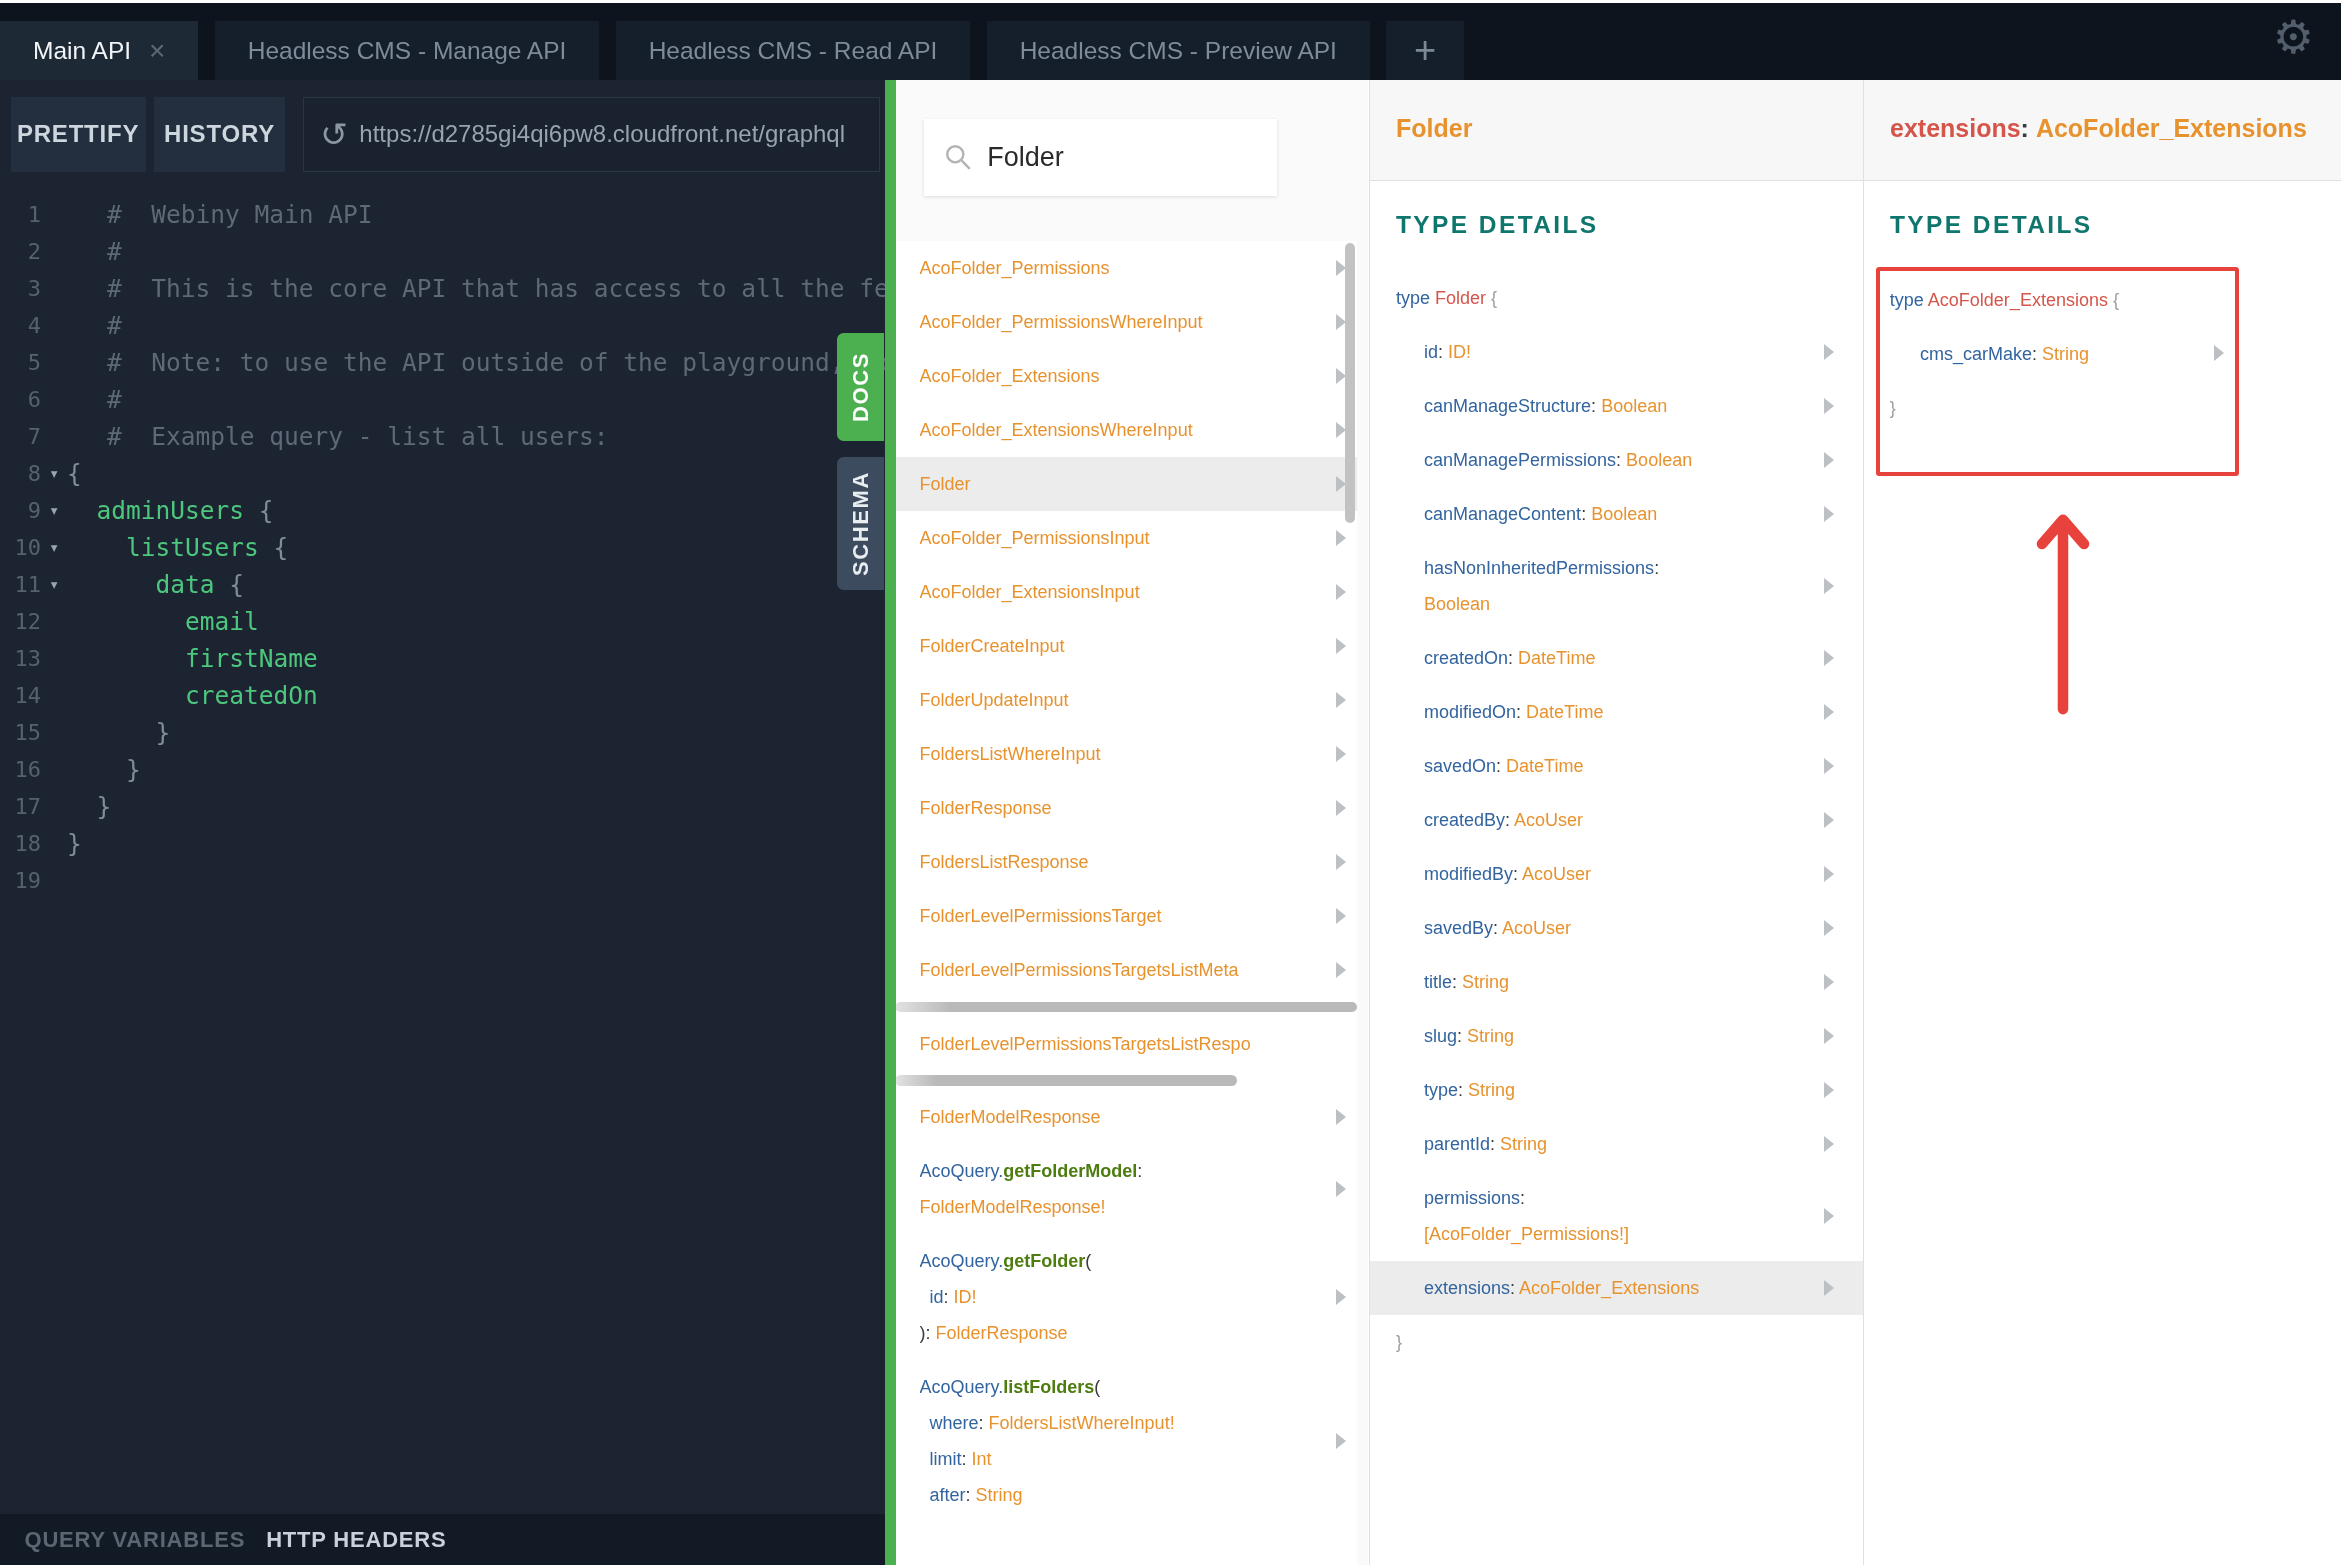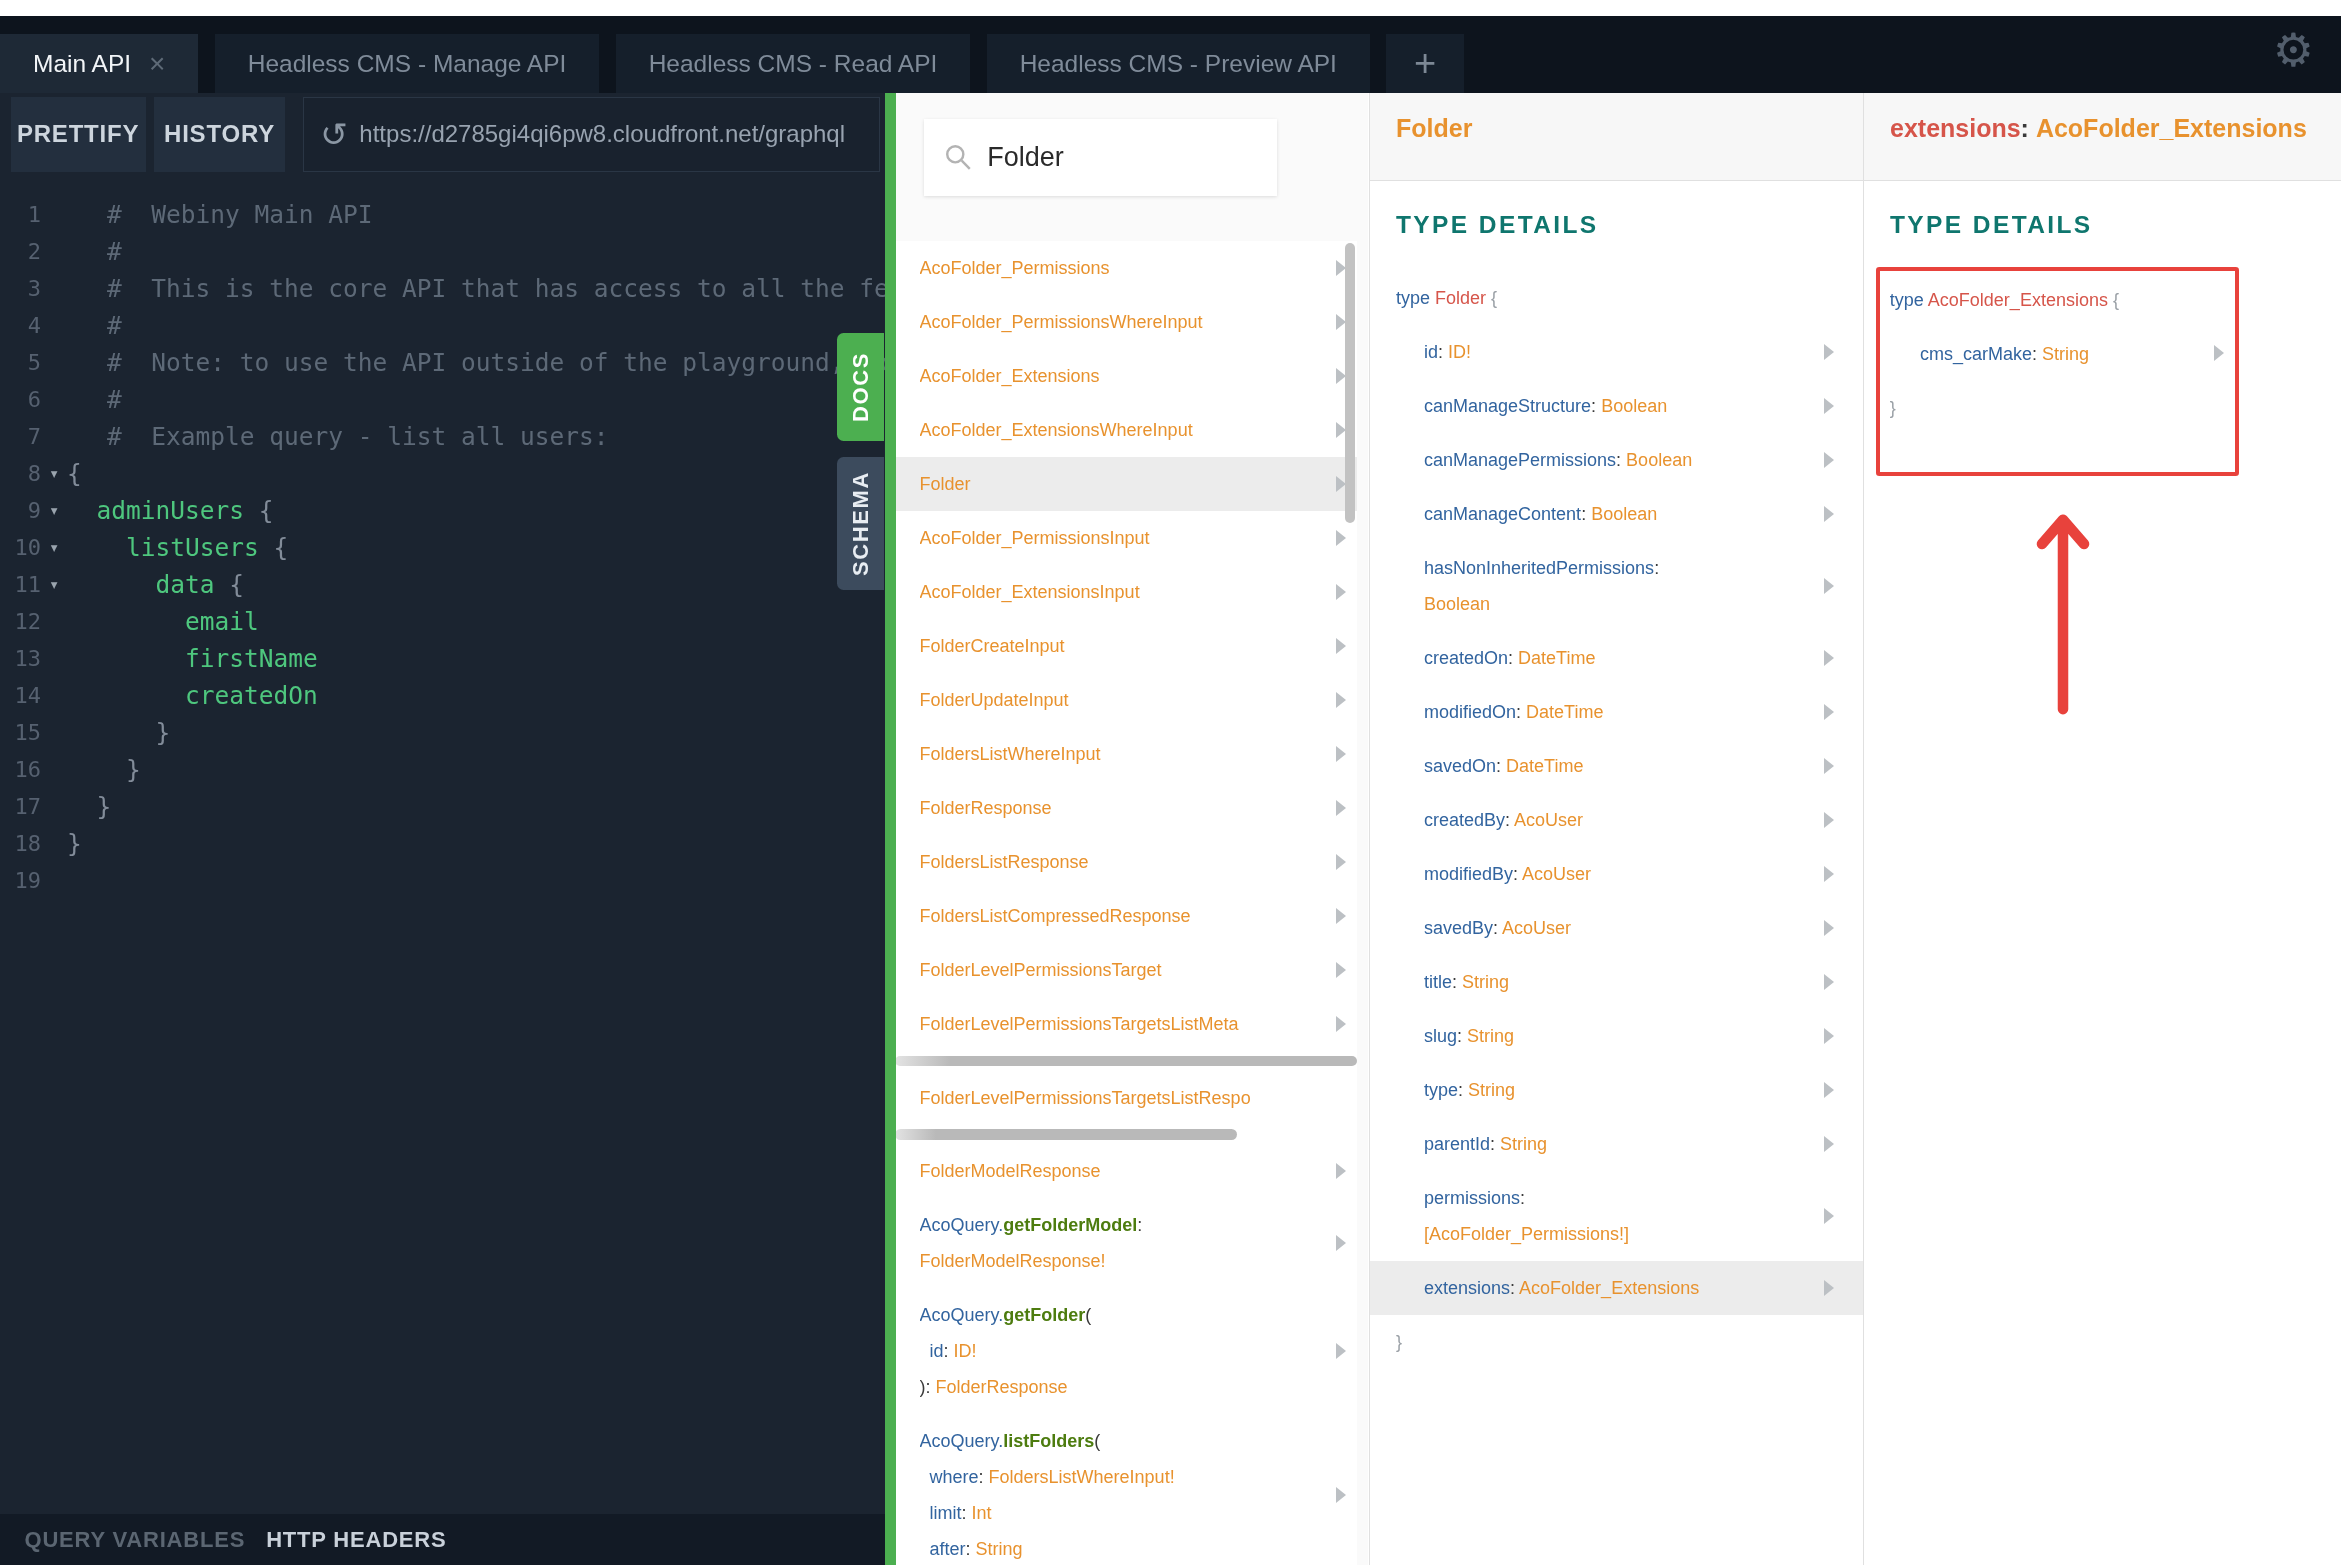--- a/index.html
+++ b/index.html
@@ -1,21 +1,21 @@
 <!DOCTYPE html>
 <html style="font-size:13px"><head>
 <meta charset="utf-8">
 <style>
   * { margin:0; padding:0; box-sizing:border-box; }
   html,body { width:2342px; height:1566px; overflow:hidden; background:#fff;
     font-family:"Liberation Sans", sans-serif; }
   #root { position:relative; width:2342px; height:1566px; }
 
   
-  .topbar { position:absolute; left:0; top:16px; width:2342px; height:77px; background:#0d141d; z-index:10; }
+  .topbar { position:absolute; left:0; top:3px; width:2342px; height:77px; background:#0d141d; z-index:10; }
   .tabs { position:absolute; left:0; top:18px; height:59px; display:flex; gap:16.3px; align-items:stretch; }
   .tab { display:flex; align-items:center; padding:0 33px; background:#151f2b; color:#7f8b99;
          font-size:24.5px; white-space:nowrap; cursor:default; }
   .tab.active { background:#1e2936; color:#f2f5f8; }
   .tab-close { margin-left:18px; color:#5e6a77; font-size:28px; line-height:1; }
   .tab-add { display:flex; align-items:center; justify-content:center; width:78px; background:#151f2b;
              color:#7d8895; font-size:38px; font-weight:300; }
   .gear { position:absolute; right:28px; top:11.4px; font-size:46px; color:#525e6c; line-height:1; }
 
   
@@ -239,26 +239,20 @@
             <div class="chev"></div>
           </div>
           <div class="drow">
             <div class="dlines">
               <div class="dline"><span class="c-or">FoldersListResponse</span></div>
             </div>
             <div class="chev"></div>
           </div>
           <div class="drow">
             <div class="dlines">
-              <div class="dline"><span class="c-or">FoldersListCompressedResponse</span></div>
-            </div>
-            <div class="chev"></div>
-          </div>
-          <div class="drow">
-            <div class="dlines">
               <div class="dline"><span class="c-or">FolderLevelPermissionsTarget</span></div>
             </div>
             <div class="chev"></div>
           </div>
           <div class="drow">
             <div class="dlines">
               <div class="dline"><span class="c-or">FolderLevelPermissionsTargetsListMeta</span></div>
             </div>
             <div class="chev"></div>
           </div>

